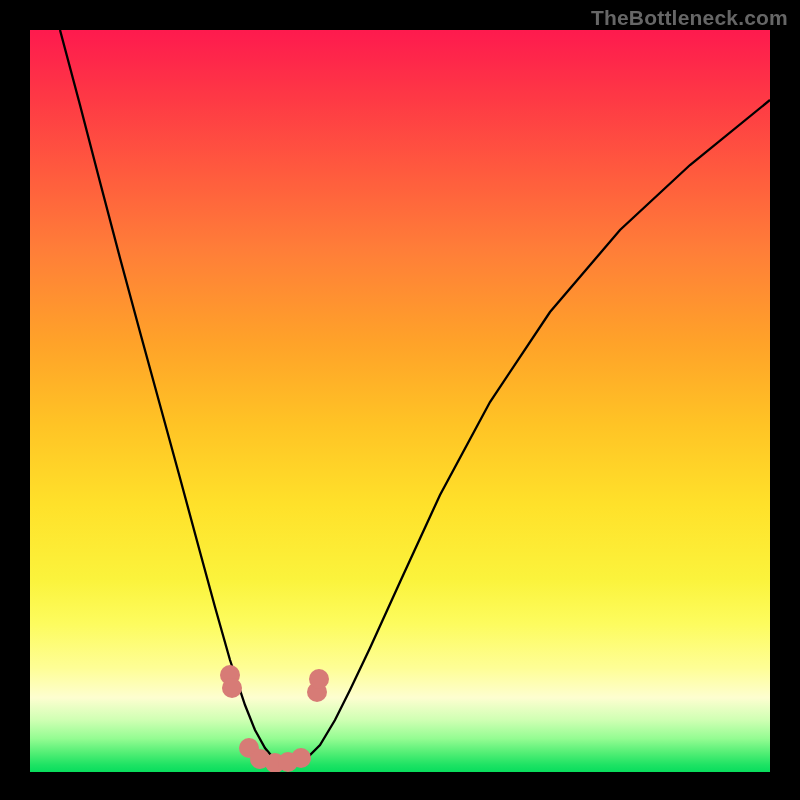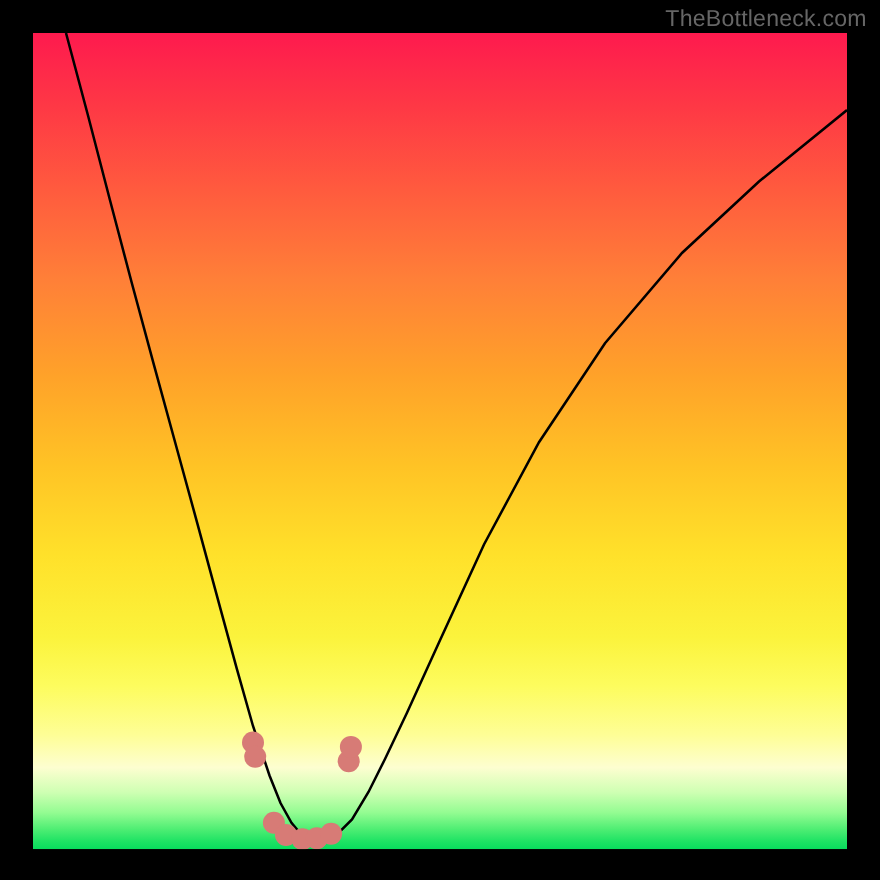--- a/index.html
+++ b/index.html
@@ -59,21 +59,21 @@
     top: 0;
     width: 100%;
     height: 100%;
   }
   .watermark {
     position: absolute;
     top: 6px;
     right: 12px;
     color: #666;
     font-size: 21px;
-    font-weight: 400;
+    font-weight: 700;
     letter-spacing: 0.2px;
   }
 </style>
 </head>
 <body>
 
 <div class="frame">
 
   <div class="plot-area">
     <div class="gradient-bg"></div>

